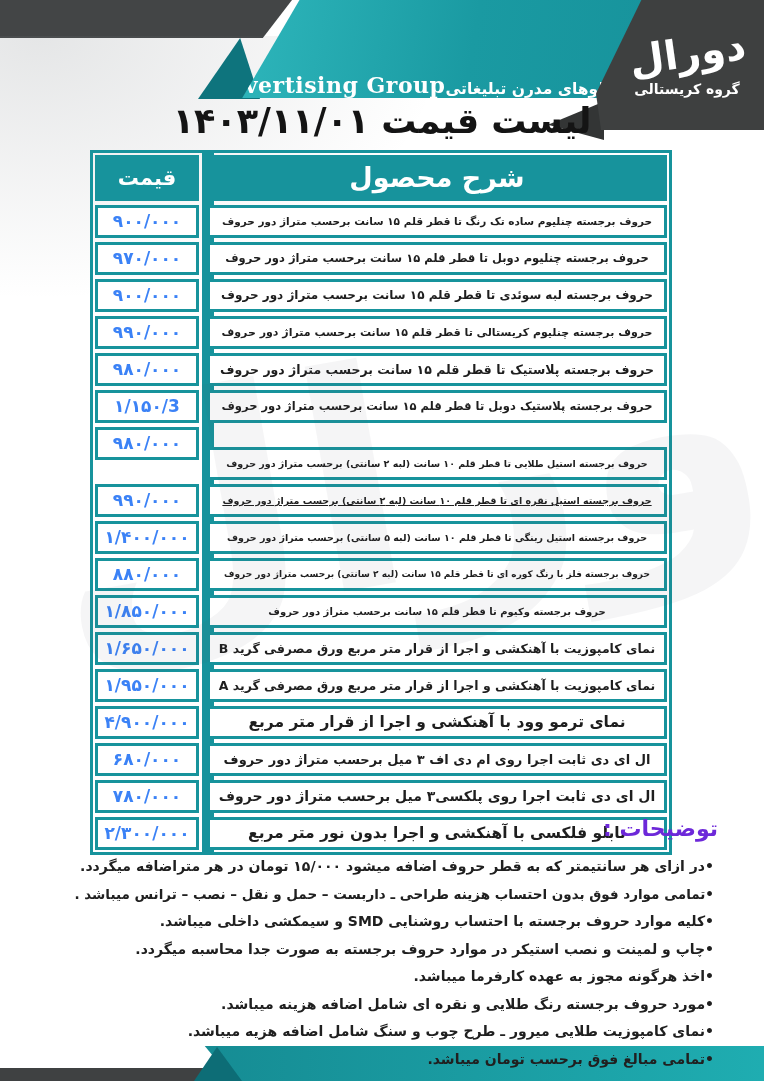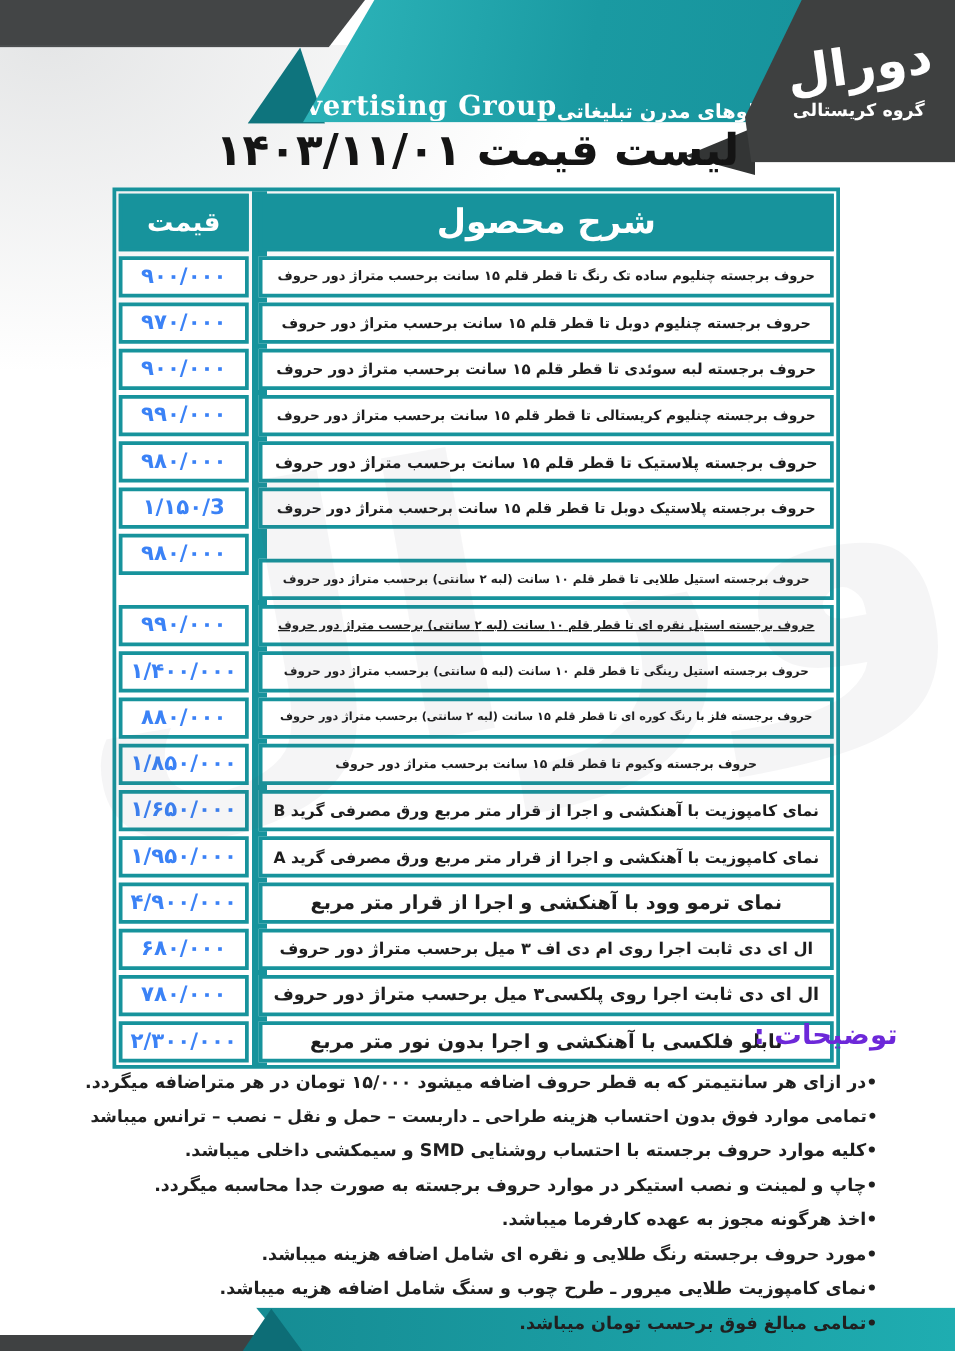--- a/index.html
+++ b/index.html
@@ -46,21 +46,21 @@
   .cell{box-sizing:content-box;text-align:center;overflow:hidden;white-space:nowrap;}
   .t-head .cell{background:#17939c;color:#fff;border:3px solid #17939c;height:40px;line-height:40px;}
   .t-head .h-desc{font-size:27px;font-weight:bold;}
   .t-head .h-price{font-size:21px;font-weight:bold;}
   .t-row .cell{background:#fff;border:3px solid #17939c;height:27px;line-height:27px;}
   .c-desc{font-size:15.5px;font-weight:bold;color:#1e1e1e;padding:0 8px;}
   .c-price{font-size:17px;font-weight:bold;color:#3b82f6;letter-spacing:2.5px;}
   
   .notes{position:absolute;right:46px;left:56px;top:816px;direction:rtl;text-align:right;z-index:4;}
   .notes-heading{font-size:22px;font-weight:bold;color:#6d28d9;margin:0 0 12px 0;}
-  .notes-list{list-style:none;margin:12px;padding:0 4px 0 0;}
+  .notes-list{list-style:none;margin:0;padding:0 4px 0 0;}
   .note-item{font-size:14px;font-weight:bold;color:#202020;line-height:27.5px;
     white-space:nowrap;overflow:hidden;}
   .note-item::before{content:"\2022 ";}
   
   .footer-band{position:absolute;bottom:0;left:0;width:764px;height:35px;
     background:linear-gradient(90deg,#128089,#1fadb1);
     clip-path:polygon(26.8% 0,100% 0,100% 100%,30.6% 100%);z-index:1;}
   .footer-tri{position:absolute;bottom:0;left:194px;width:48px;height:34px;background:#0d6d76;
     clip-path:polygon(48% 0,100% 100%,0 100%);z-index:2;}
   .footer-gray{position:absolute;bottom:0;left:0;width:232px;height:13px;background:#3f4142;

